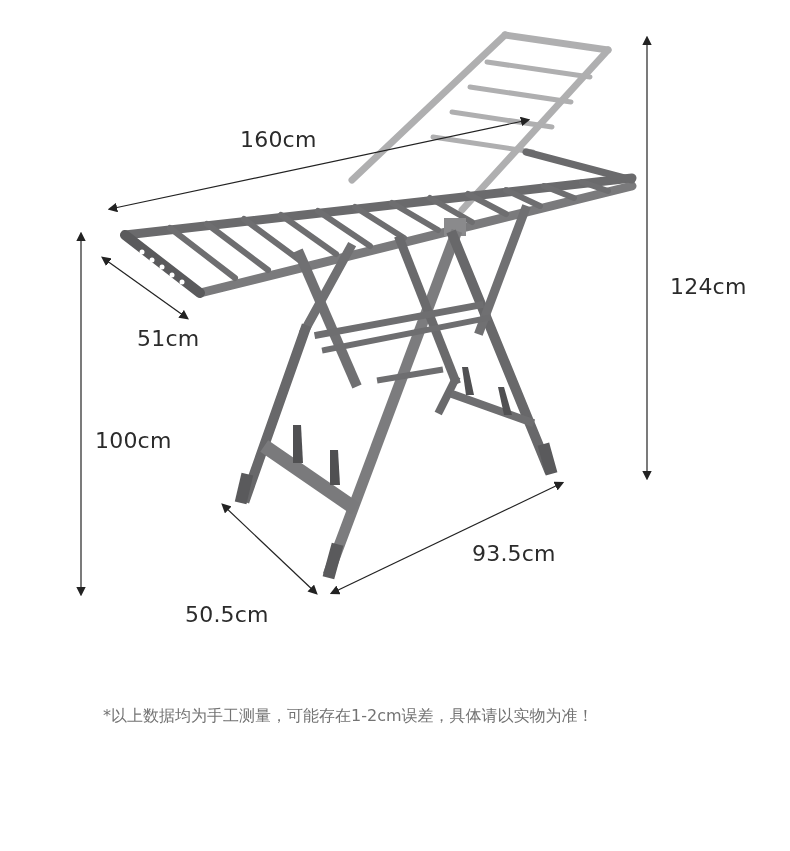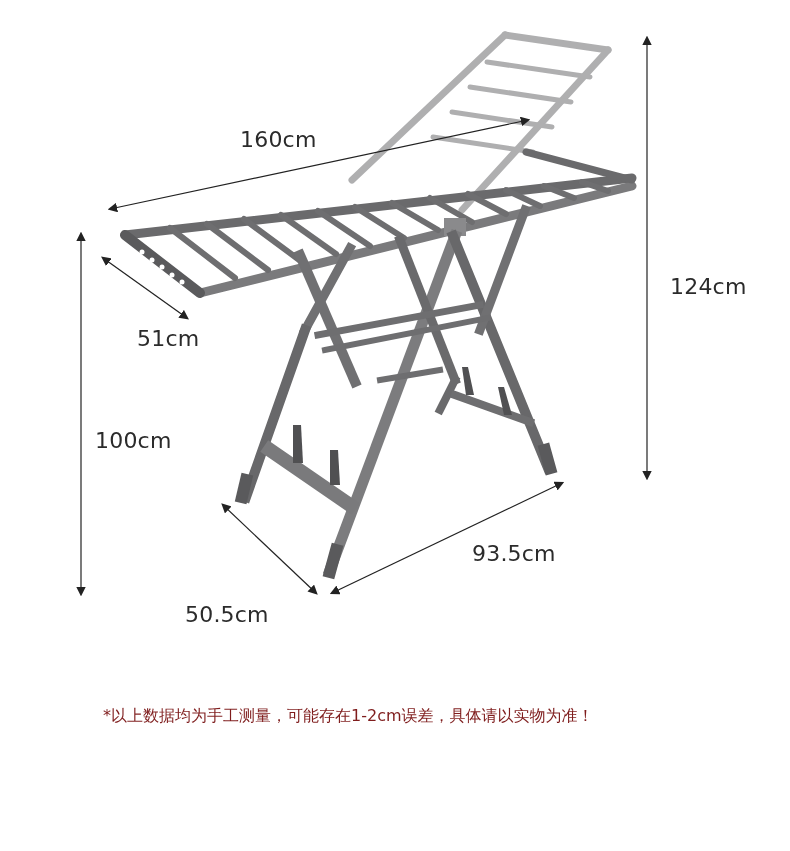--- a/index.html
+++ b/index.html
@@ -1,20 +1,20 @@
 <!DOCTYPE html>
 <html><head>
 <meta charset="utf-8">
 <style>
   html,body{margin:0;padding:0;background:#ffffff;}
   body{width:790px;height:851px;position:relative;overflow:hidden;font-family:"DejaVu Sans","Liberation Sans",sans-serif;}
   .stage{position:absolute;left:0;top:0;width:790px;height:608px;}
   svg.art{position:absolute;left:0;top:0;}
   .dim{position:absolute;font-size:22px;color:#2b2b2b;font-family:"DejaVu Sans",sans-serif;letter-spacing:0.2px;}
-  .note{position:absolute;left:103px;top:706px;font-size:16px;color:#7f1d1d;font-family:"DejaVu Sans",sans-serif;white-space:nowrap;}
+  .note{position:absolute;left:103px;top:706px;font-size:16px;color:#737373;font-family:"DejaVu Sans",sans-serif;white-space:nowrap;}
 </style>
 </head>
 <body>
 
 <div class="stage">
   <svg class="art" width="790" height="851" viewBox="0 0 790 851">
     <defs>
       <marker id="ah" markerWidth="8" markerHeight="8" refX="6" refY="4" orient="auto">
         <path d="M0,0 L8,4 L0,8 Z" fill="#222"></path>
       </marker>

